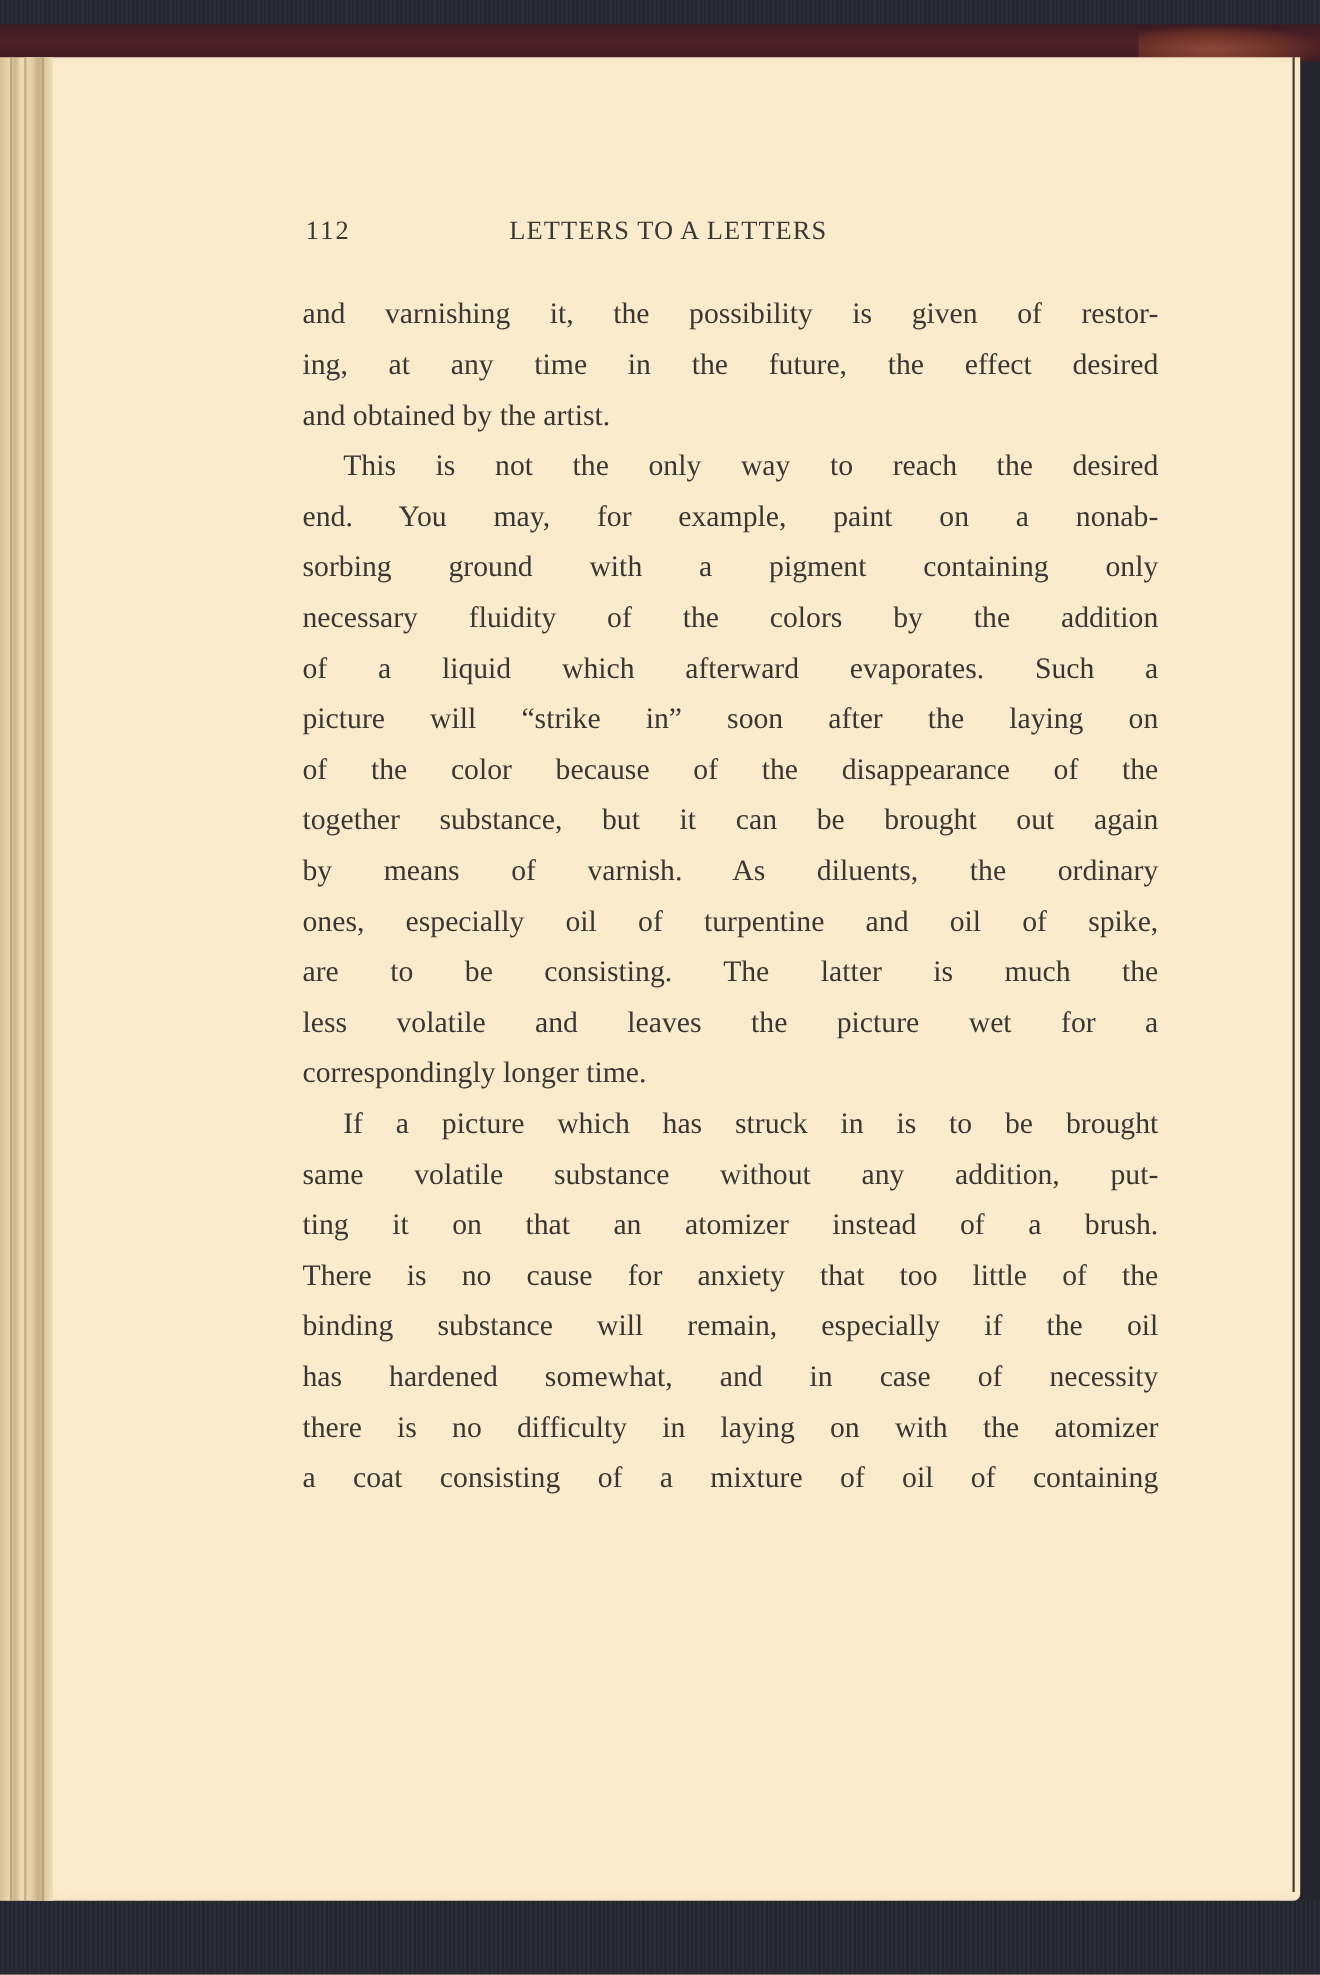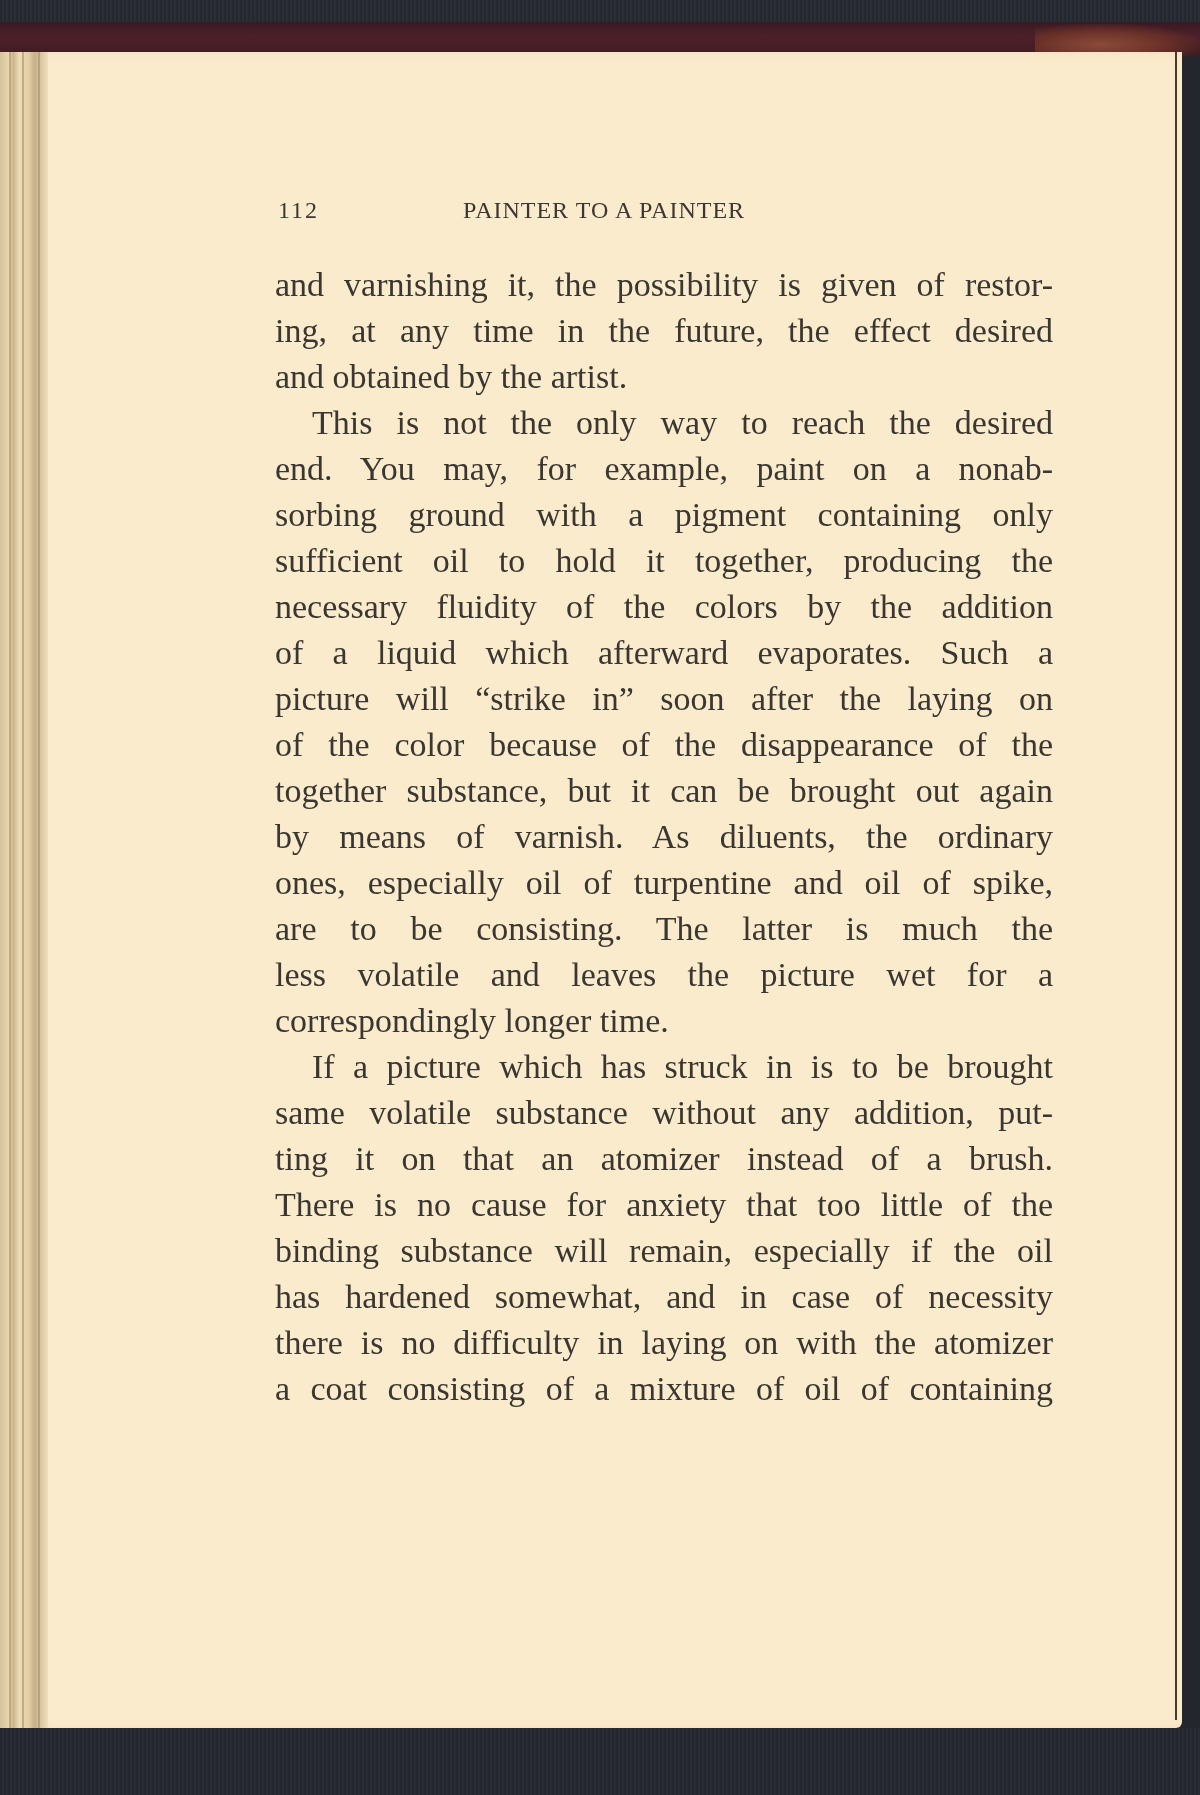--- a/index.html
+++ b/index.html
@@ -43,21 +43,21 @@
       background: #4a3a2a;
     }
     .running-head {
       position: absolute; top: 197px; left: 275px; width: 720px;
       font-size: 24px; color: #3b3732; letter-spacing: 0.5px;
     }
     .running-head .folio { position: absolute; left: 3px; top: 0; letter-spacing: 2px; }
     .running-head .title { position: absolute; left: 188px; top: 0; letter-spacing: 1px; }
     .text-block {
       position: absolute; left: 275px; top: 262px; width: 778px;
-      font-size: 34px; line-height: 46px; color: #3a3631;
+      font-size: 27px; line-height: 46px; color: #3a3631;
     }
     .line { display: block; text-align: justify; text-align-last: justify; white-space: nowrap; height: 46px; }
     .line.last { text-align-last: left; }
     .line.indent { padding-left: 37px; }
   </style>
 </head>
 <body>
 
 <div class="cloth-top"></div>
 <div class="spine-band"></div>
@@ -67,31 +67,30 @@
 <div class="page"></div>
 <div class="page-stack">
   <div class="edge" style="left:9px"></div>
   <div class="edge" style="left:22px"></div>
   <div class="edge" style="left:38px"></div>
 </div>
 <div class="fore-edge"></div>
 
 <div class="running-head">
   <span class="folio">112</span>
-  <span class="title">PAINTER TO A PAINTER</span>
+  <span class="title">LETTERS TO A LETTERS</span>
 </div>
 
 <div class="text-block" id="text-block">
     <span class="line">and varnishing it, the possibility is given of restor-</span>
     <span class="line">ing, at any time in the future, the effect desired</span>
     <span class="line last">and obtained by the artist.</span>
     <span class="line indent">This is not the only way to reach the desired</span>
     <span class="line">end. You may, for example, paint on a nonab-</span>
     <span class="line">sorbing ground with a pigment containing only</span>
-    <span class="line">sufficient oil to hold it together, producing the</span>
     <span class="line">necessary fluidity of the colors by the addition</span>
     <span class="line">of a liquid which afterward evaporates. Such a</span>
     <span class="line">picture will “strike in” soon after the laying on</span>
     <span class="line">of the color because of the disappearance of the</span>
     <span class="line">together substance, but it can be brought out again</span>
     <span class="line">by means of varnish. As diluents, the ordinary</span>
     <span class="line">ones, especially oil of turpentine and oil of spike,</span>
     <span class="line">are to be consisting. The latter is much the</span>
     <span class="line">less volatile and leaves the picture wet for a</span>
     <span class="line last">correspondingly longer time.</span>

